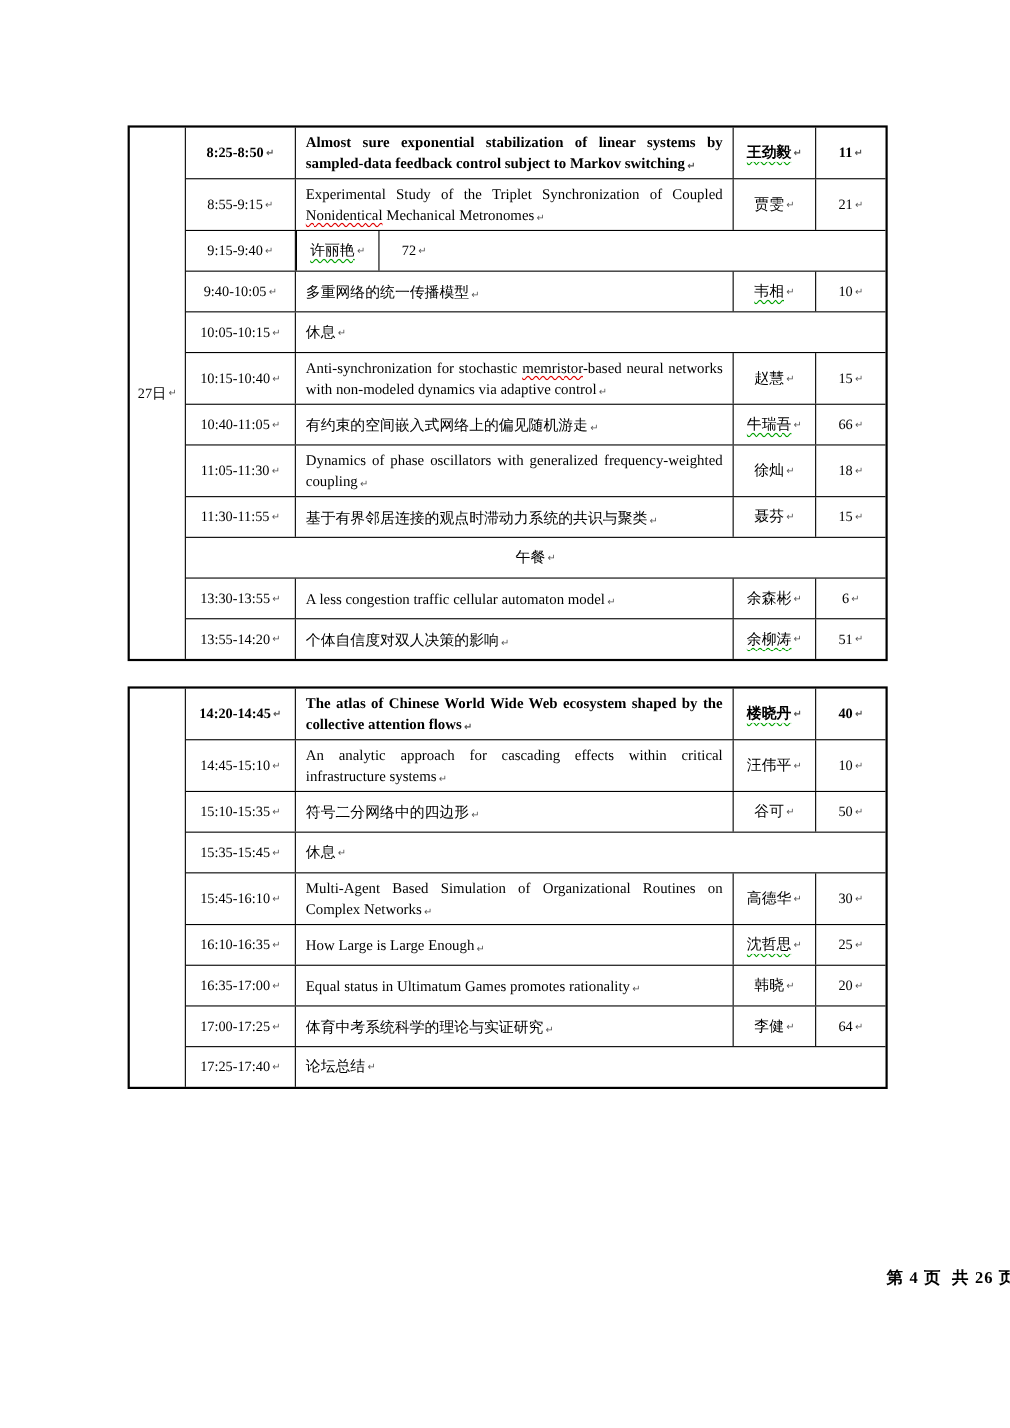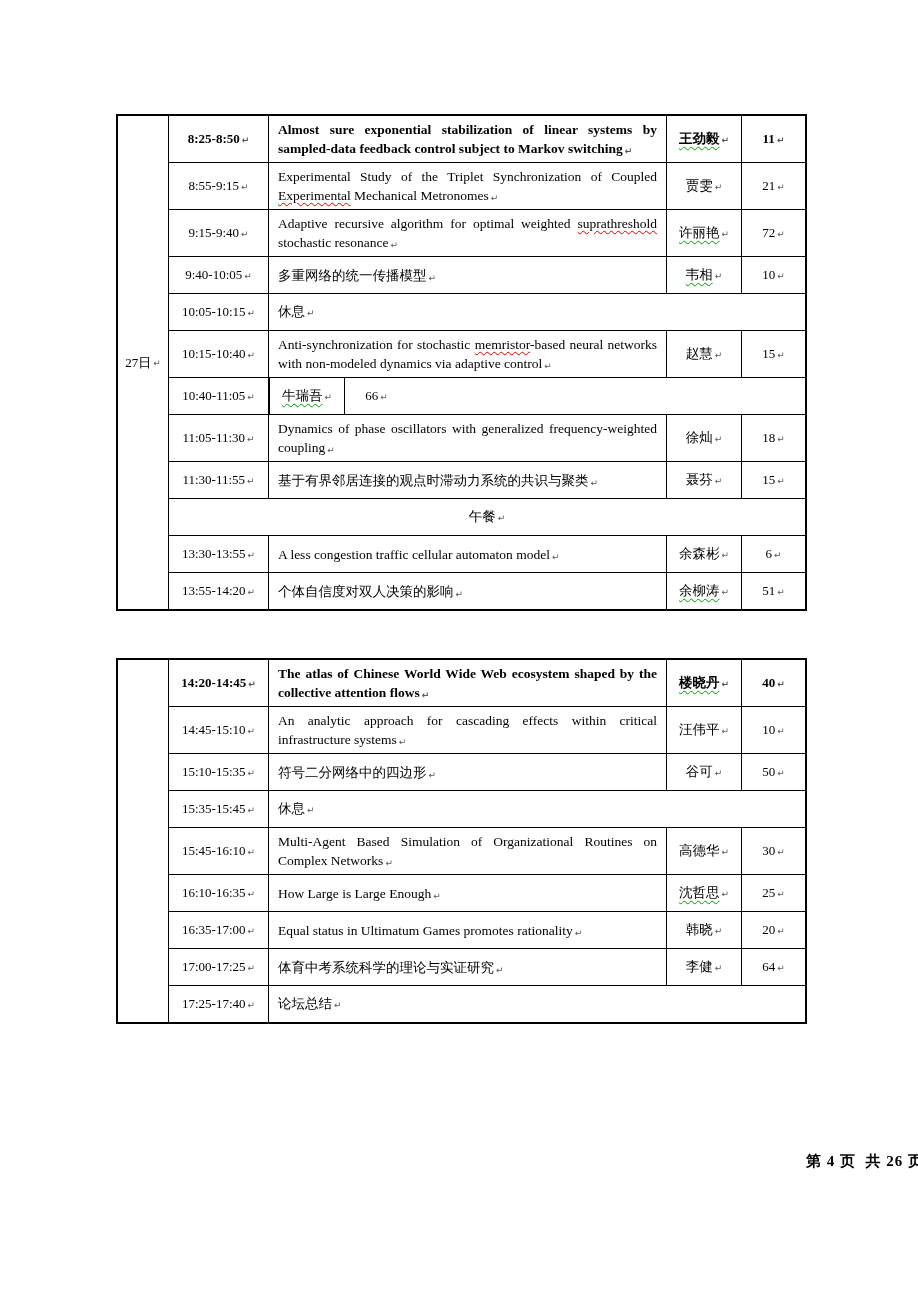--- a/index.html
+++ b/index.html
@@ -7,21 +7,21 @@
     position:relative;width:918px;height:1298px;background:#ffffff;
     font-family:"Liberation Serif","DejaVu Serif",serif;color:#000;
     overflow:hidden;
   }
   .tbl{
     position:absolute;left:116px;width:691px;
     border:2px solid #000;box-sizing:border-box;
     display:flex;background:#fff;
   }
   #tbl0{top:114px;}
-  #tbl1{top:658px;}
+  #tbl1{top:624px;}
   .datecol{
     flex:0 0 51px;border-right:1px solid #000;
     display:flex;align-items:center;justify-content:center;
     font-size:14px;
   }
   .rows{flex:1;display:flex;flex-direction:column;min-width:0;}
   .row{display:flex;border-top:1px solid #000;min-height:37px;box-sizing:border-box;}
   .row:first-child{border-top:none;font-weight:bold;}
   .cell{display:flex;align-items:center;box-sizing:border-box;font-size:13px;min-width:0;}
   .time{flex:0 0 100px;justify-content:center;border-right:1px solid #000;white-space:nowrap;}
@@ -83,38 +83,35 @@
               <span>11</span>
               <span class="pcr">↵</span>
             </div>
           </div>
           <div class="row">
             <div class="cell time">
               <span>8:55-9:15</span>
               <span class="pcr">↵</span>
             </div>
             <div class="cell title">
-              <div class="jt"><span>Experimental Study of the Triplet Synchronization of Coupled </span><span class="wavy-red">Experimental</span><span> Mechanical Metronomes</span><span class="pcr">↵</span></div>
+              <div class="jt"><span>Experimental Study of the Triplet Synchronization of Coupled </span><span class="wavy-red">Nonidentical</span><span> Mechanical Metronomes</span><span class="pcr">↵</span></div>
             </div>
             <div class="cell name">
               <span>贾雯</span>
               <span class="pcr">↵</span>
             </div>
             <div class="cell num">
               <span>21</span>
               <span class="pcr">↵</span>
             </div>
           </div>
           <div class="row">
             <div class="cell time">
               <span>9:15-9:40</span>
               <span class="pcr">↵</span>
-            </div>
-            <div class="cell title">
-              <div class="jt"><span>Adaptive recursive algorithm for optimal weighted </span><span class="wavy-red">suprathreshold</span><span> stochastic resonance</span><span class="pcr">↵</span></div>
             </div>
             <div class="cell name">
               <span class="wavy-green">许丽艳</span>
               <span class="pcr">↵</span>
             </div>
             <div class="cell num">
               <span>72</span>
               <span class="pcr">↵</span>
             </div>
           </div>
@@ -159,20 +156,23 @@
             </div>
             <div class="cell num">
               <span>15</span>
               <span class="pcr">↵</span>
             </div>
           </div>
           <div class="row">
             <div class="cell time">
               <span>10:40-11:05</span>
               <span class="pcr">↵</span>
+            </div>
+            <div class="cell title">
+              <div class="jt"><span>有约束的空间嵌入式网络上的偏见随机游走</span><span class="pcr">↵</span></div>
             </div>
             <div class="cell name">
               <span class="wavy-green">牛瑞吾</span>
               <span class="pcr">↵</span>
             </div>
             <div class="cell num">
               <span>66</span>
               <span class="pcr">↵</span>
             </div>
           </div>

